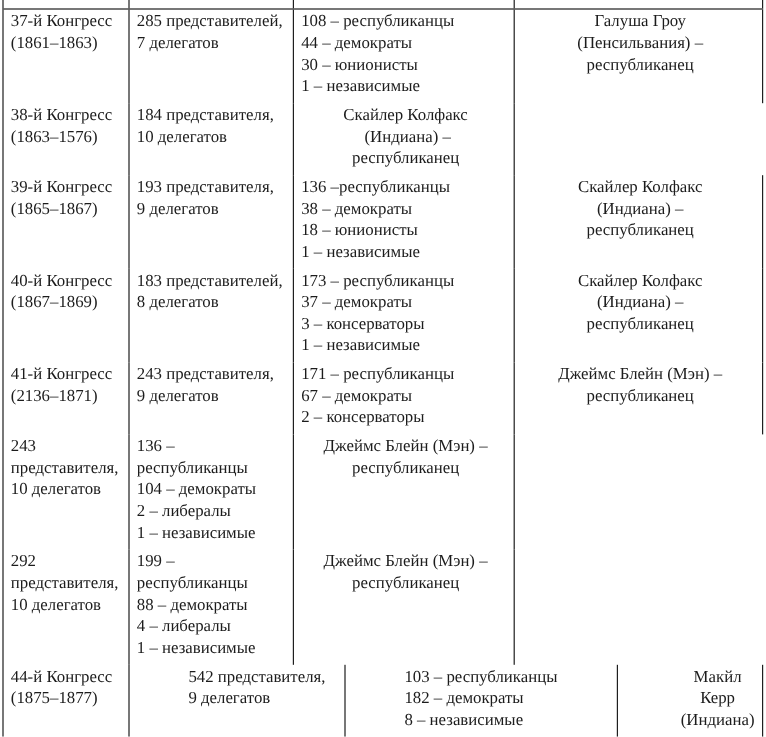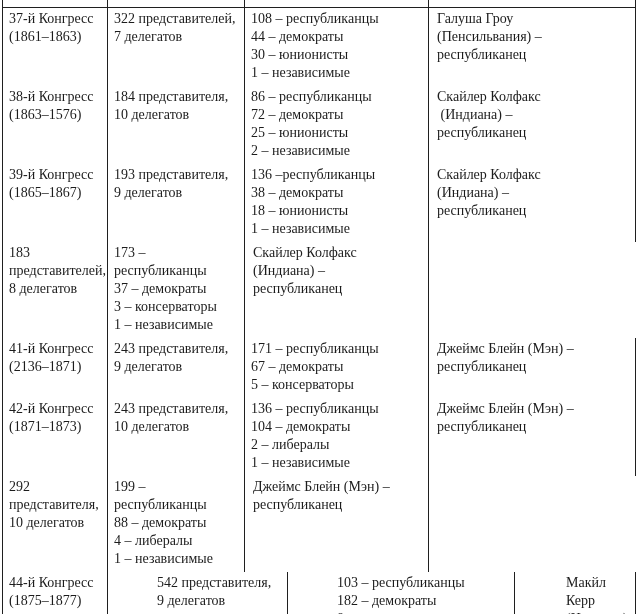--- a/index.html
+++ b/index.html
@@ -28,21 +28,21 @@
   .row {
     display: grid;
     grid-template-columns: 105px 137px 184px 1fr;
   }
   .cell {
     box-sizing: border-box;
     border-right: 1px solid #1f1f1f;
     padding: 2px 5px 4px 6px;
     white-space: pre-wrap;
   }
-  .c4 { padding-left: 8px; }
+  .c4 { padding-left: 8px; text-align: center; }
   
   .top-sliver {
     border-bottom: 1px solid #1f1f1f;
   }
   .top-sliver .cell {
     height: 7px;
     padding: 0;
   }
   .last-row {
     border-bottom: 2px solid #a16207;
@@ -58,86 +58,82 @@
     <div class="row top-sliver">
       <div class="cell c1"></div>
       <div class="cell c2"></div>
       <div class="cell c3"></div>
       <div class="cell c4"></div>
     </div>
 
     <div class="row">
       <div class="cell c1">37-й Конгресс
 (1861–1863)</div>
-      <div class="cell c2">322 представителей,
+      <div class="cell c2">285 представителей,
 7 делегатов</div>
       <div class="cell c3">108 – республиканцы
 44 – демократы
 30 – юнионисты
 1 – независимые</div>
       <div class="cell c4">Галуша Гроу
 (Пенсильвания) –
 республиканец</div>
     </div>
 
     <div class="row">
       <div class="cell c1">38-й Конгресс
 (1863–1576)</div>
       <div class="cell c2">184 представителя,
 10 делегатов</div>
-      <div class="cell c3">86 – республиканцы
-72 – демократы
-25 – юнионисты
-2 – независимые</div>
       <div class="cell c4">Скайлер Колфакс
  (Индиана) –
 республиканец</div>
     </div>
 
     <div class="row">
       <div class="cell c1">39-й Конгресс
 (1865–1867)</div>
       <div class="cell c2">193 представителя,
 9 делегатов</div>
       <div class="cell c3">136 –республиканцы
 38 – демократы
 18 – юнионисты
 1 – независимые</div>
       <div class="cell c4">Скайлер Колфакс
 (Индиана) –
 республиканец</div>
     </div>
 
     <div class="row">
+      <div class="cell c1">40-й Конгресс
+(1867–1869)</div>
       <div class="cell c2">183 представителей,
 8 делегатов</div>
       <div class="cell c3">173 – республиканцы
 37 – демократы
 3 – консерваторы
 1 – независимые</div>
       <div class="cell c4">Скайлер Колфакс
 (Индиана) –
 республиканец</div>
     </div>
 
     <div class="row">
       <div class="cell c1">41-й Конгресс
 (2136–1871)</div>
       <div class="cell c2">243 представителя,
 9 делегатов</div>
       <div class="cell c3">171 – республиканцы
 67 – демократы
-5 – консерваторы</div>
+2 – консерваторы</div>
       <div class="cell c4">Джеймс Блейн (Мэн) –
 республиканец</div>
     </div>
 
     <div class="row">
-      <div class="cell c1">42-й Конгресс
-(1871–1873)</div>
       <div class="cell c2">243 представителя,
 10 делегатов</div>
       <div class="cell c3">136 – республиканцы
 104 – демократы
 2 – либералы
 1 – независимые</div>
       <div class="cell c4">Джеймс Блейн (Мэн) –
 республиканец</div>
     </div>
 

